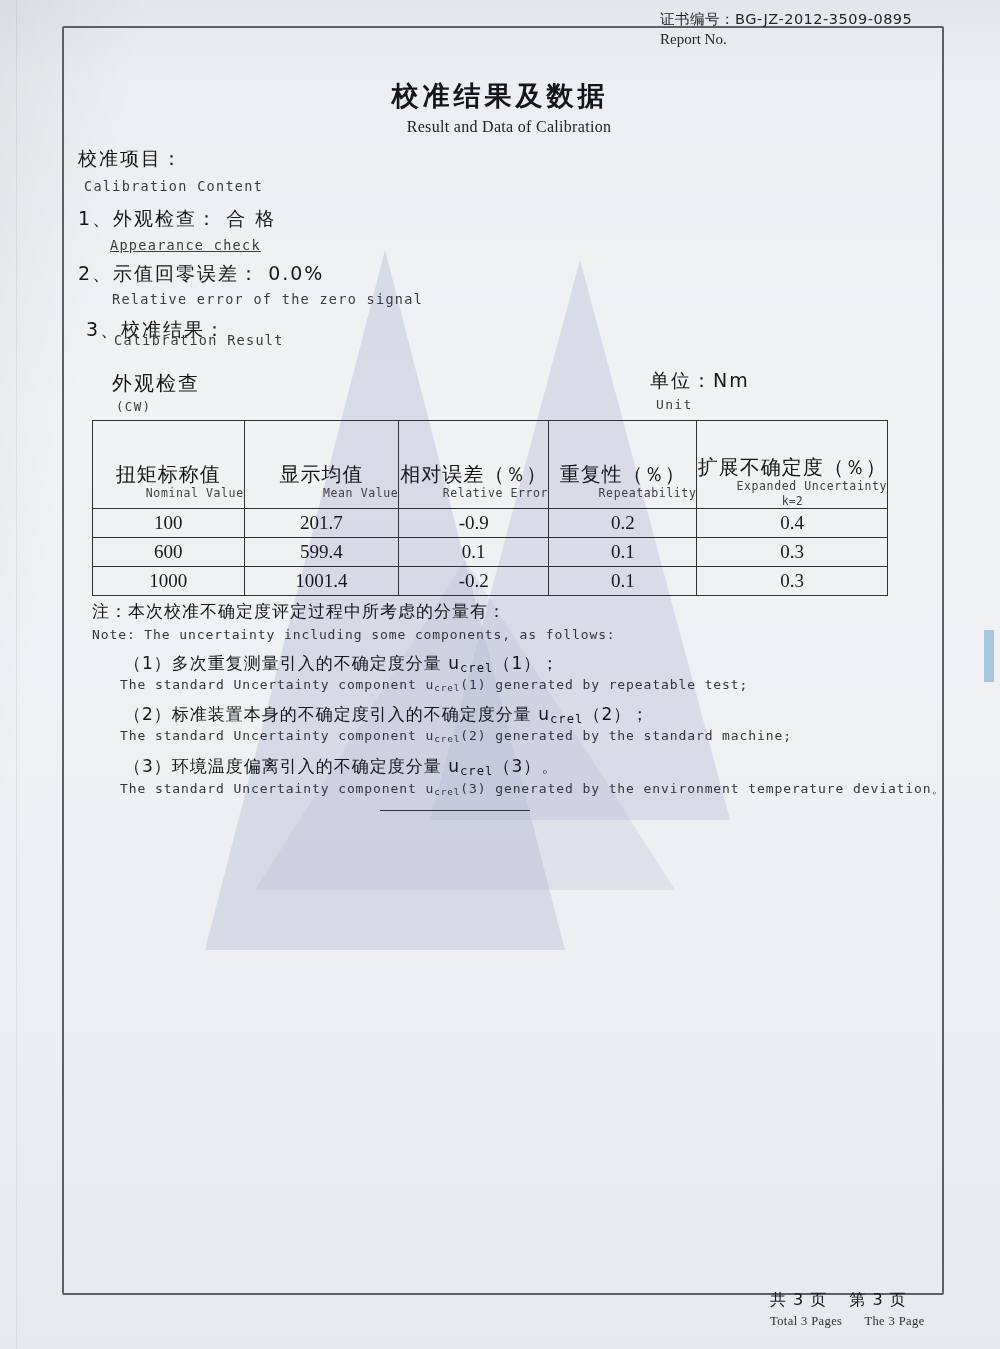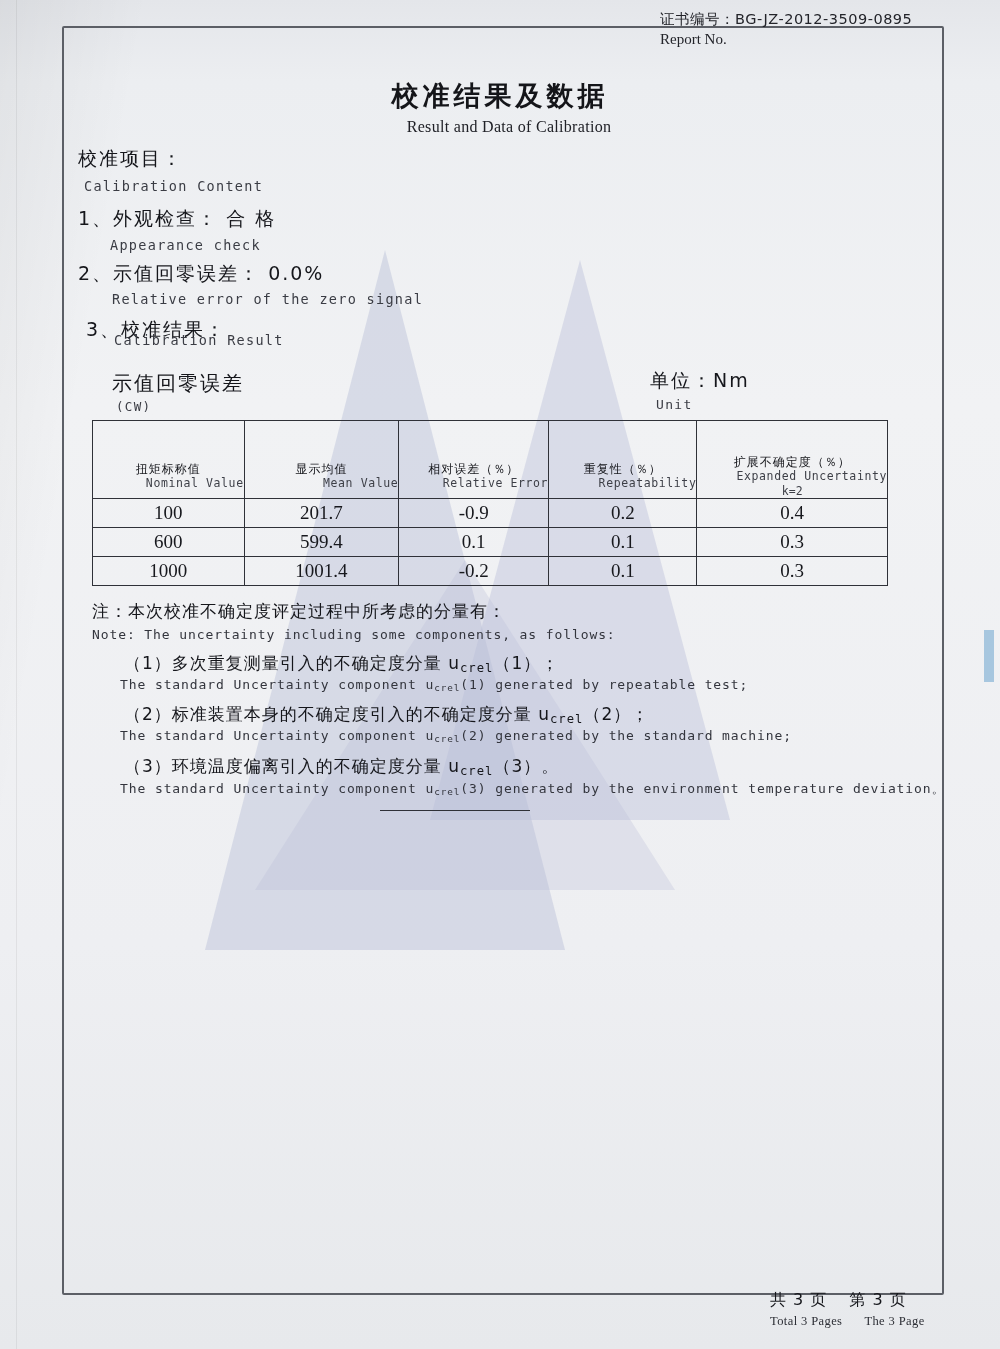--- a/index.html
+++ b/index.html
@@ -56,36 +56,36 @@
     font-family:"Liberation Serif",serif;font-size:16px;letter-spacing:.3px;color:#202127;}
 
   
   .blk{position:absolute;}
   .cnline{font-family:"DejaVu Sans", sans-serif;font-size:19px;letter-spacing:2px;color:#15161b;}
   .enline{font-family:"DejaVu Sans Mono", monospace;font-size:13.5px;letter-spacing:1.3px;color:#3a3c44;}
 
   #l1-cn{left:78px;top:146px;}
   #l1-en{left:84px;top:178px;}
   #l2-cn{left:78px;top:206px;}
-  #l2-en{left:110px;top:237px;}
+  #l2-en{left:110px;top:237px;text-decoration:underline;}
   #l3-cn{left:78px;top:261px;}
   #l3-en{left:112px;top:291px;}
   #l4-cn{left:86px;top:317px;}
   #l4-en{left:114px;top:332px;}
   #cw-cn{left:112px;top:370px;font-size:20px;}
   #cw-en{left:116px;top:399px;font-size:12.5px;}
   #unit-cn{left:650px;top:368px;font-size:19px;}
   #unit-en{left:656px;top:397px;font-size:13px;}
 
   
   #tbl{position:absolute;left:92px;top:420px;width:796px;border-collapse:collapse;}
   #tbl td,#tbl th{border:1.6px solid #2f3138;padding:0;text-align:center;vertical-align:middle;background:transparent;}
   #tbl thead td{height:58px;}
   #tbl tbody td{height:28px;font-family:"Liberation Serif",serif;font-size:19px;color:#17181d;}
-  .th-cn{font-family:"DejaVu Sans", sans-serif;font-size:12px;letter-spacing:1px;color:#15161b;line-height:1.25;margin-top:34px;}
+  .th-cn{font-family:"DejaVu Sans", sans-serif;font-size:20px;letter-spacing:1px;color:#15161b;line-height:1.25;margin-top:34px;}
   .th-en{font-family:"DejaVu Sans Mono", monospace;font-size:11.5px;letter-spacing:.6px;color:#3d3f47;line-height:1.2;text-align:right;}
   .th-k{font-family:"DejaVu Sans Mono", monospace;font-size:11.5px;color:#3d3f47;}
 
   
   #notes{position:absolute;left:92px;top:600px;width:860px;}
   .note-cn{font-family:"DejaVu Sans", sans-serif;font-size:17px;letter-spacing:1px;color:#15161b;}
   .note-en{font-family:"DejaVu Sans Mono", monospace;font-size:13px;letter-spacing:.9px;color:#33353d;}
   .note-row{margin-bottom:2px;}
   .indent1{margin-left:32px;}
   .indent2{margin-left:28px;}
@@ -132,21 +132,21 @@
 
   <div class="blk cnline" id="l2-cn">1、外观检查：  合  格</div>
   <div class="blk enline" id="l2-en">Appearance check</div>
 
   <div class="blk cnline" id="l3-cn">2、示值回零误差：  0.0%</div>
   <div class="blk enline" id="l3-en">Relative error of the zero signal</div>
 
   <div class="blk cnline" id="l4-cn">3、校准结果：</div>
   <div class="blk enline" id="l4-en">Calibration Result</div>
 
-  <div class="blk cnline" id="cw-cn">示值回零误差</div>
+  <div class="blk cnline" id="cw-cn">外观检查</div>
   <div class="blk enline" id="cw-en">(CW)</div>
 
   <div class="blk cnline" id="unit-cn">单位：Nm</div>
   <div class="blk enline" id="unit-en">Unit</div>
 
   <table id="tbl">
     <thead>
       <tr>
         <td style="width:152px">
           <div class="th-cn">扭矩标称值</div>

